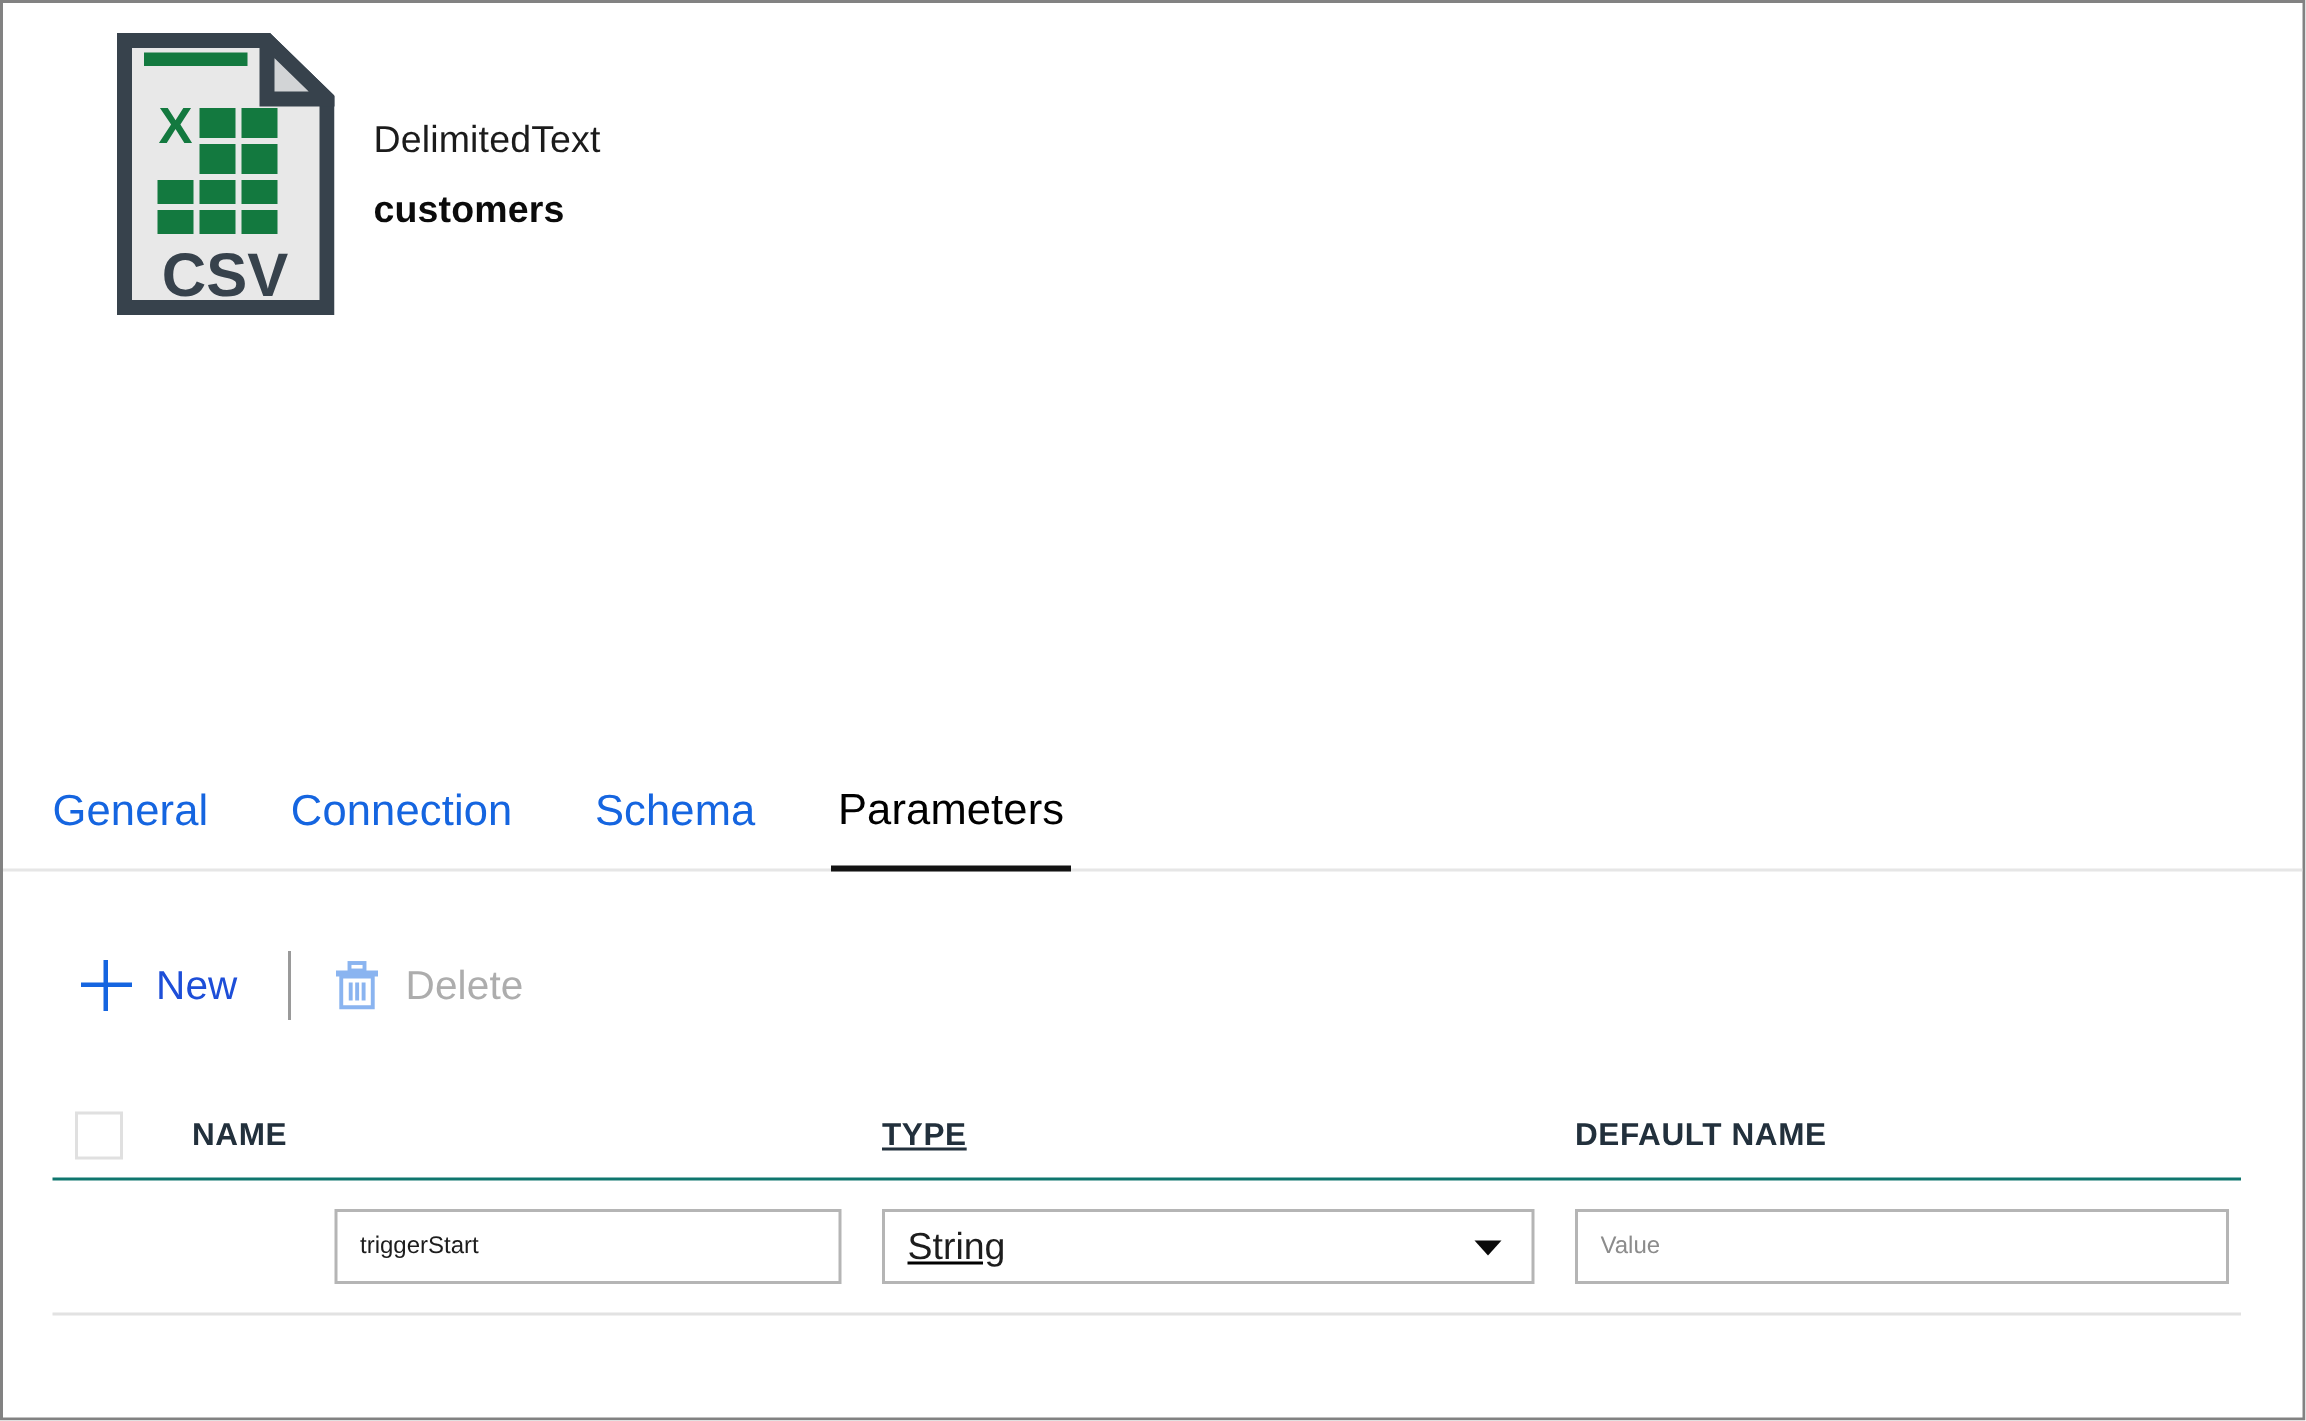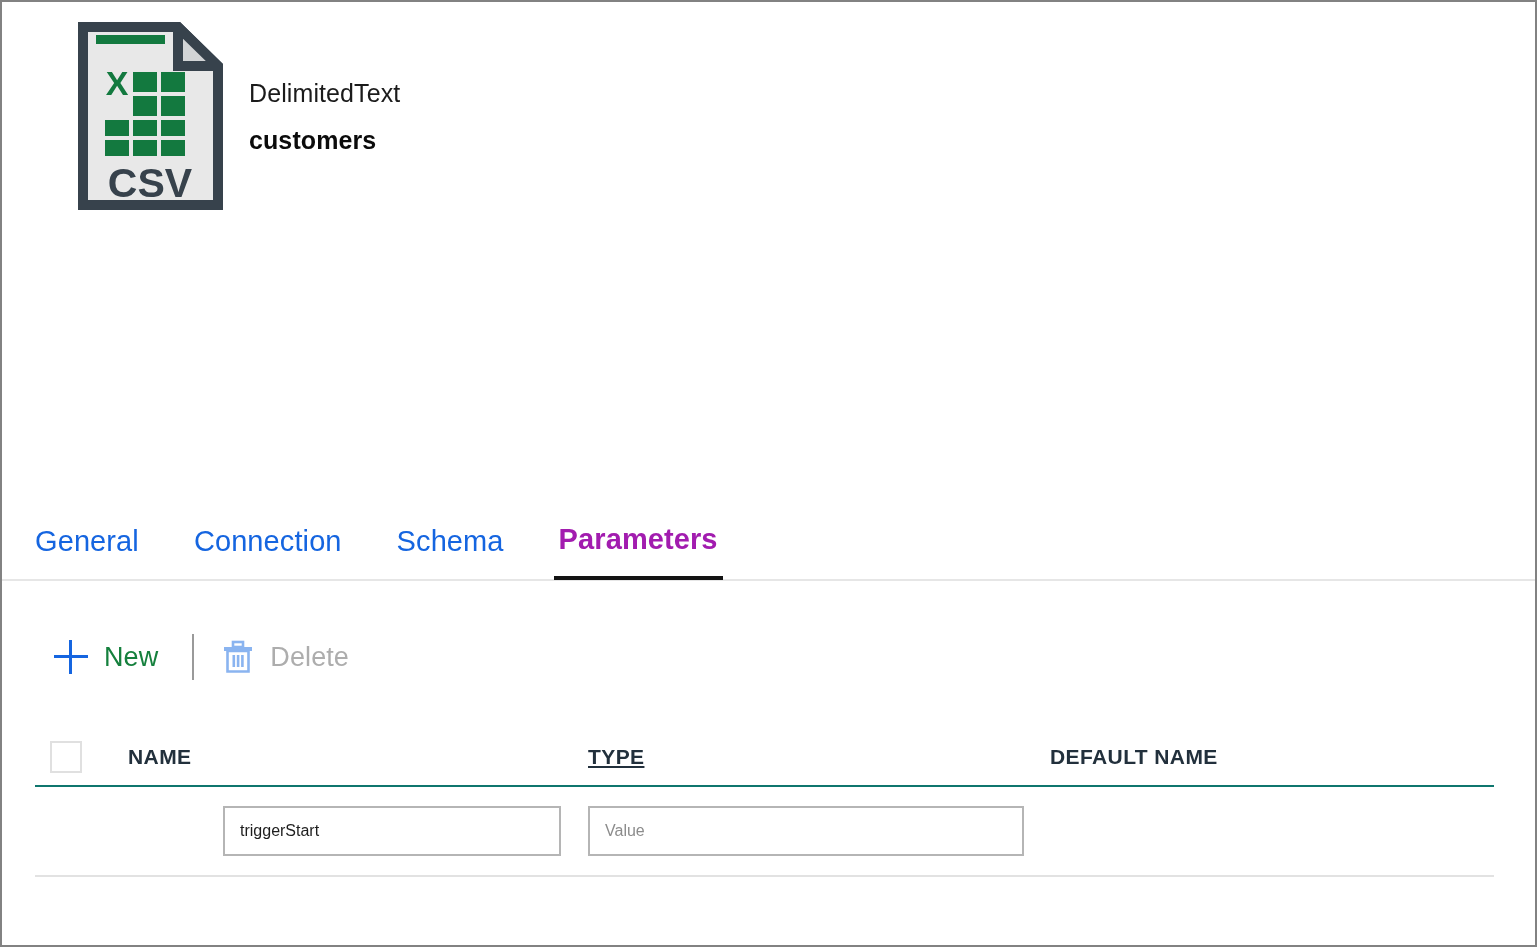--- a/index.html
+++ b/index.html
@@ -67,36 +67,36 @@
     top: 505px;
     height: 74px;
     border-bottom: 2px solid #e6e6e6;
     box-sizing: border-box;
   }
   .tabs {
     position: absolute;
     left: 33px;
     top: 14px;
     display: flex;
-    align-items: flex-start;
+    align-items: center;
   }
   .tab {
     font-size: 29px;
     line-height: 1;
     color: #1565e0;
     padding: 6px 0 0 0;
     margin-right: 55px;
     cursor: pointer;
     position: relative;
     white-space: nowrap;
     letter-spacing: 0.1px;
   }
   .tab.active {
-    color: #a21caf;
-    font-weight: bold;
+    color: #000000;
+    font-weight: normal;
     padding-top: 4px;
   }
   .tab.active .tab-underline {
     position: absolute;
     left: -5px;
     right: -5px;
     bottom: -26px;
     height: 4px;
     background: #131313;
   }
@@ -127,21 +127,21 @@
   .plus-icon::before,
   .plus-icon::after {
     content: "";
     position: absolute;
     background: #1565e0;
   }
   .plus-icon::before { left: 0; right: 0; top: 15px; height: 3px; }
   .plus-icon::after  { top: 0; bottom: 0; left: 15px; width: 3px; }
   .tb-label {
     font-size: 27px;
-    color: #15803d;
+    color: #1d4ed8;
     letter-spacing: 0.1px;
   }
   .tb-label.dim { color: #adadad; }
   .tb-sep {
     width: 2px;
     height: 46px;
     background: #9a9a9a;
     margin: 0 28px 0 34px;
   }
   .trash-icon {
@@ -325,20 +325,26 @@
       <div class="col-value th">DEFAULT NAME</div>
     </div>
 
     <div class="trow">
       <div class="col-check"></div>
 
       <div class="col-name">
         <input class="text-input input-name" type="text" value="triggerStart" style="">
       </div>
 
+      <div class="col-type">
+        <div class="select-wrap">
+          <div class="select-box">String</div>
+          <span class="caret"></span>
+        </div>
+      </div>
 
       <div class="col-value">
         <input class="text-input input-value" type="text" placeholder="Value" style="">
       </div>
     </div>
 
   </div>
 </div>
 
 </body></html>

